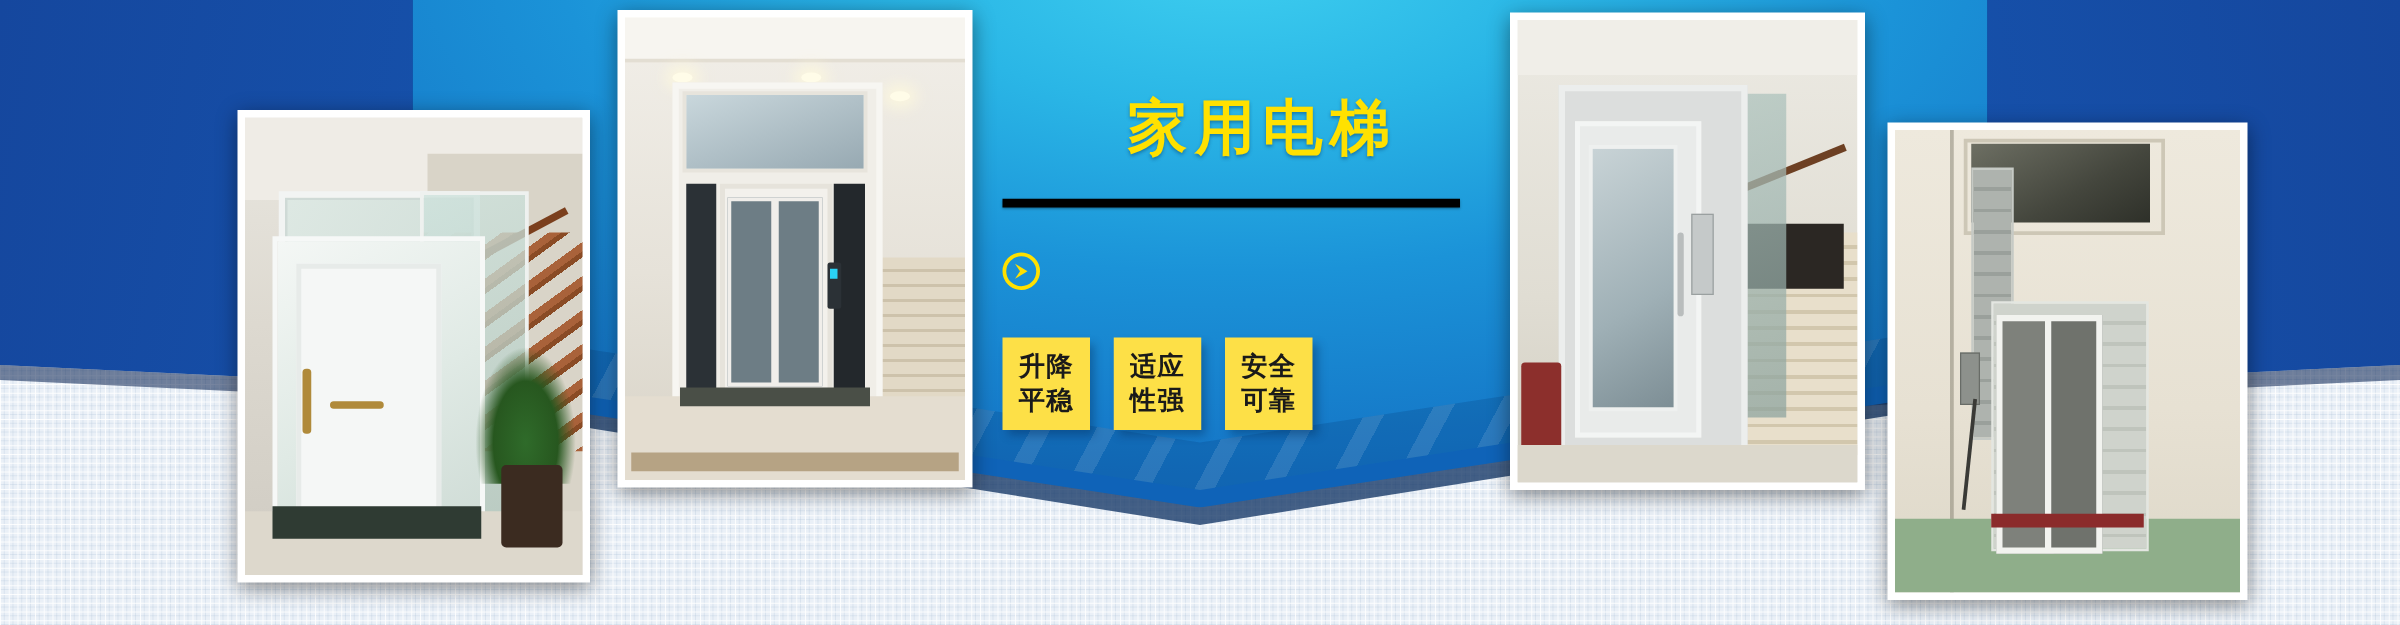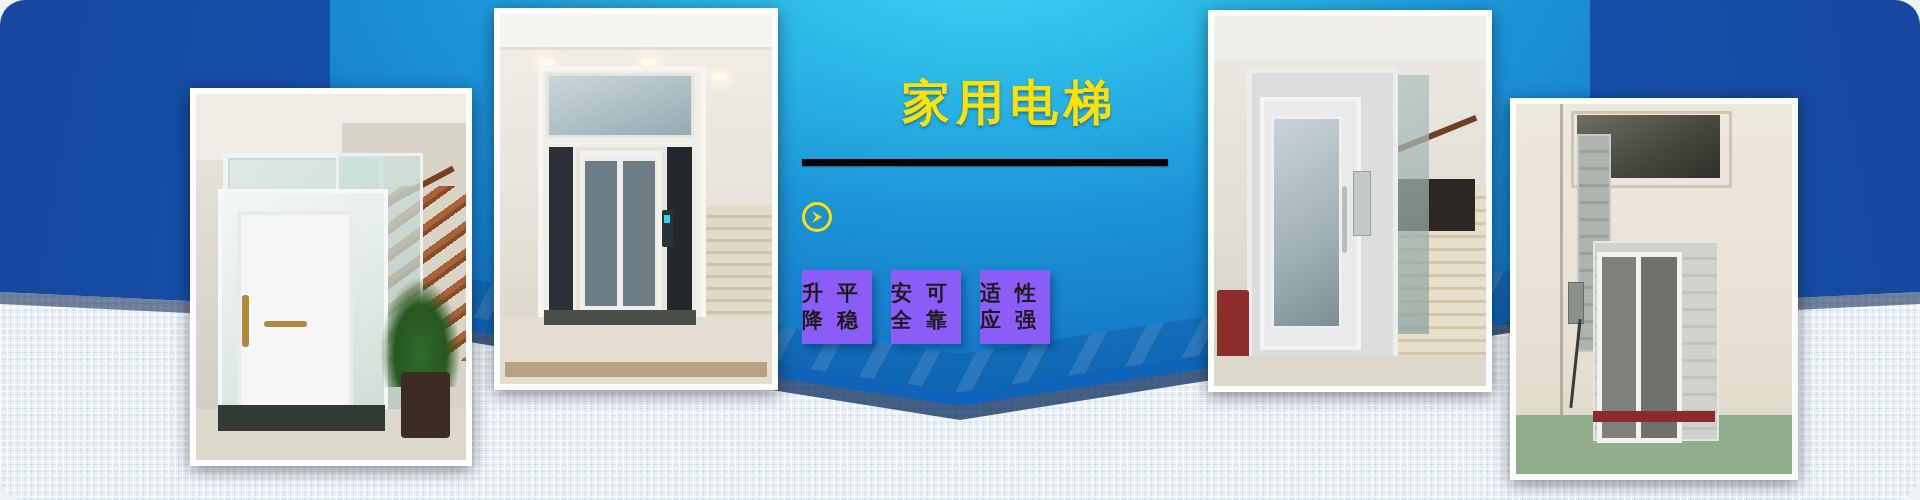--- a/index.html
+++ b/index.html
@@ -4,21 +4,20 @@
 <style>
   html,body{margin:0;padding:0;}
   body{
     width:1920px;height:500px;overflow:hidden;
     font-family:"DejaVu Sans","Liberation Sans",sans-serif;
     background:#eef3f8;
   }
   #banner{
     position:relative;width:1920px;height:500px;overflow:hidden;
     background:#e9eff6;
-    border-radius:25px;
   }
 
   
   .texture{
     position:absolute;inset:0;
     background-color:#eaf0f7;
     background-image:
       linear-gradient(0deg,rgba(255,255,255,.85) 1px,transparent 1px),
       linear-gradient(90deg,rgba(255,255,255,.85) 1px,transparent 1px),
       linear-gradient(0deg,rgba(176,196,218,.30) 1px,transparent 1px),
@@ -213,22 +212,22 @@
   .arrow-icon svg{display:block;}
   .sub-text{
     font-size:28px;color:#ffffff;letter-spacing:1px;white-space:nowrap;
     text-shadow:0 1px 2px rgba(0,50,95,.4);
   }
   .badges{
     position:absolute;left:2px;top:270px;width:420px;
     display:flex;gap:19px;
   }
   .badge{
-    width:70px;height:74px;background:#8b5cf6;
-    display:flex;flex-direction:row;align-items:center;justify-content:center;
+    width:70px;height:74px;background:#fde047;
+    display:flex;flex-direction:column;align-items:center;justify-content:center;
     box-shadow:4px 5px 7px rgba(0,40,85,.38);
     box-sizing:border-box;
   }
   .badge span{
     display:block;font-size:21px;line-height:1.28;color:#1a1a1a;
     font-weight:600;letter-spacing:1px;
   }
 </style>
 </head>
 <body>
@@ -342,23 +341,23 @@
         </svg>
       </span>
     </div>
 
     <div class="badges">
       <div class="badge">
         <span>升降</span>
         <span>平稳</span>
       </div>
       <div class="badge">
+        <span>适应</span>
+        <span>性强</span>
+      </div>
+      <div class="badge">
         <span>安全</span>
         <span>可靠</span>
       </div>
-      <div class="badge">
-        <span>适应</span>
-        <span>性强</span>
-      </div>
     </div>
 
   </div>
 </div>
 
 </body></html>

